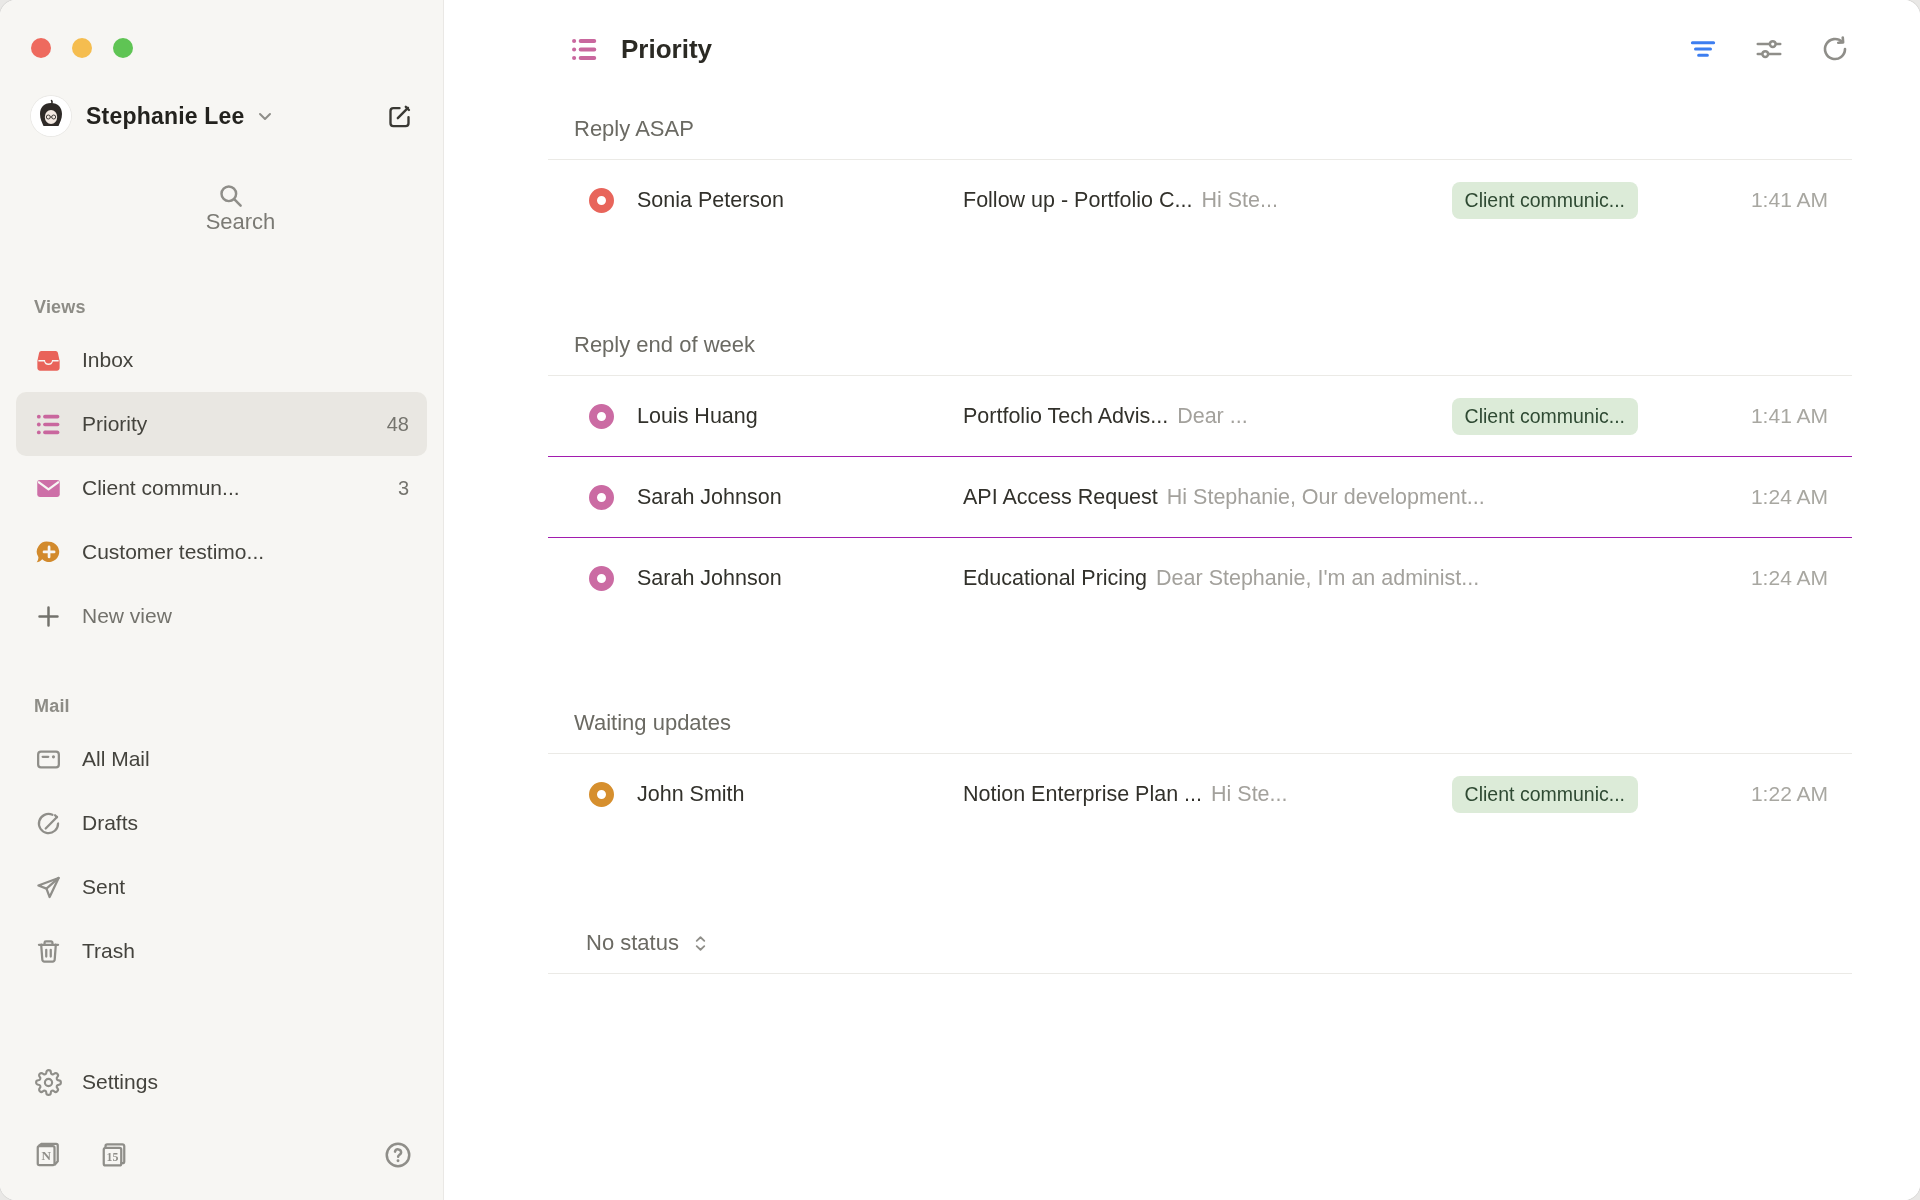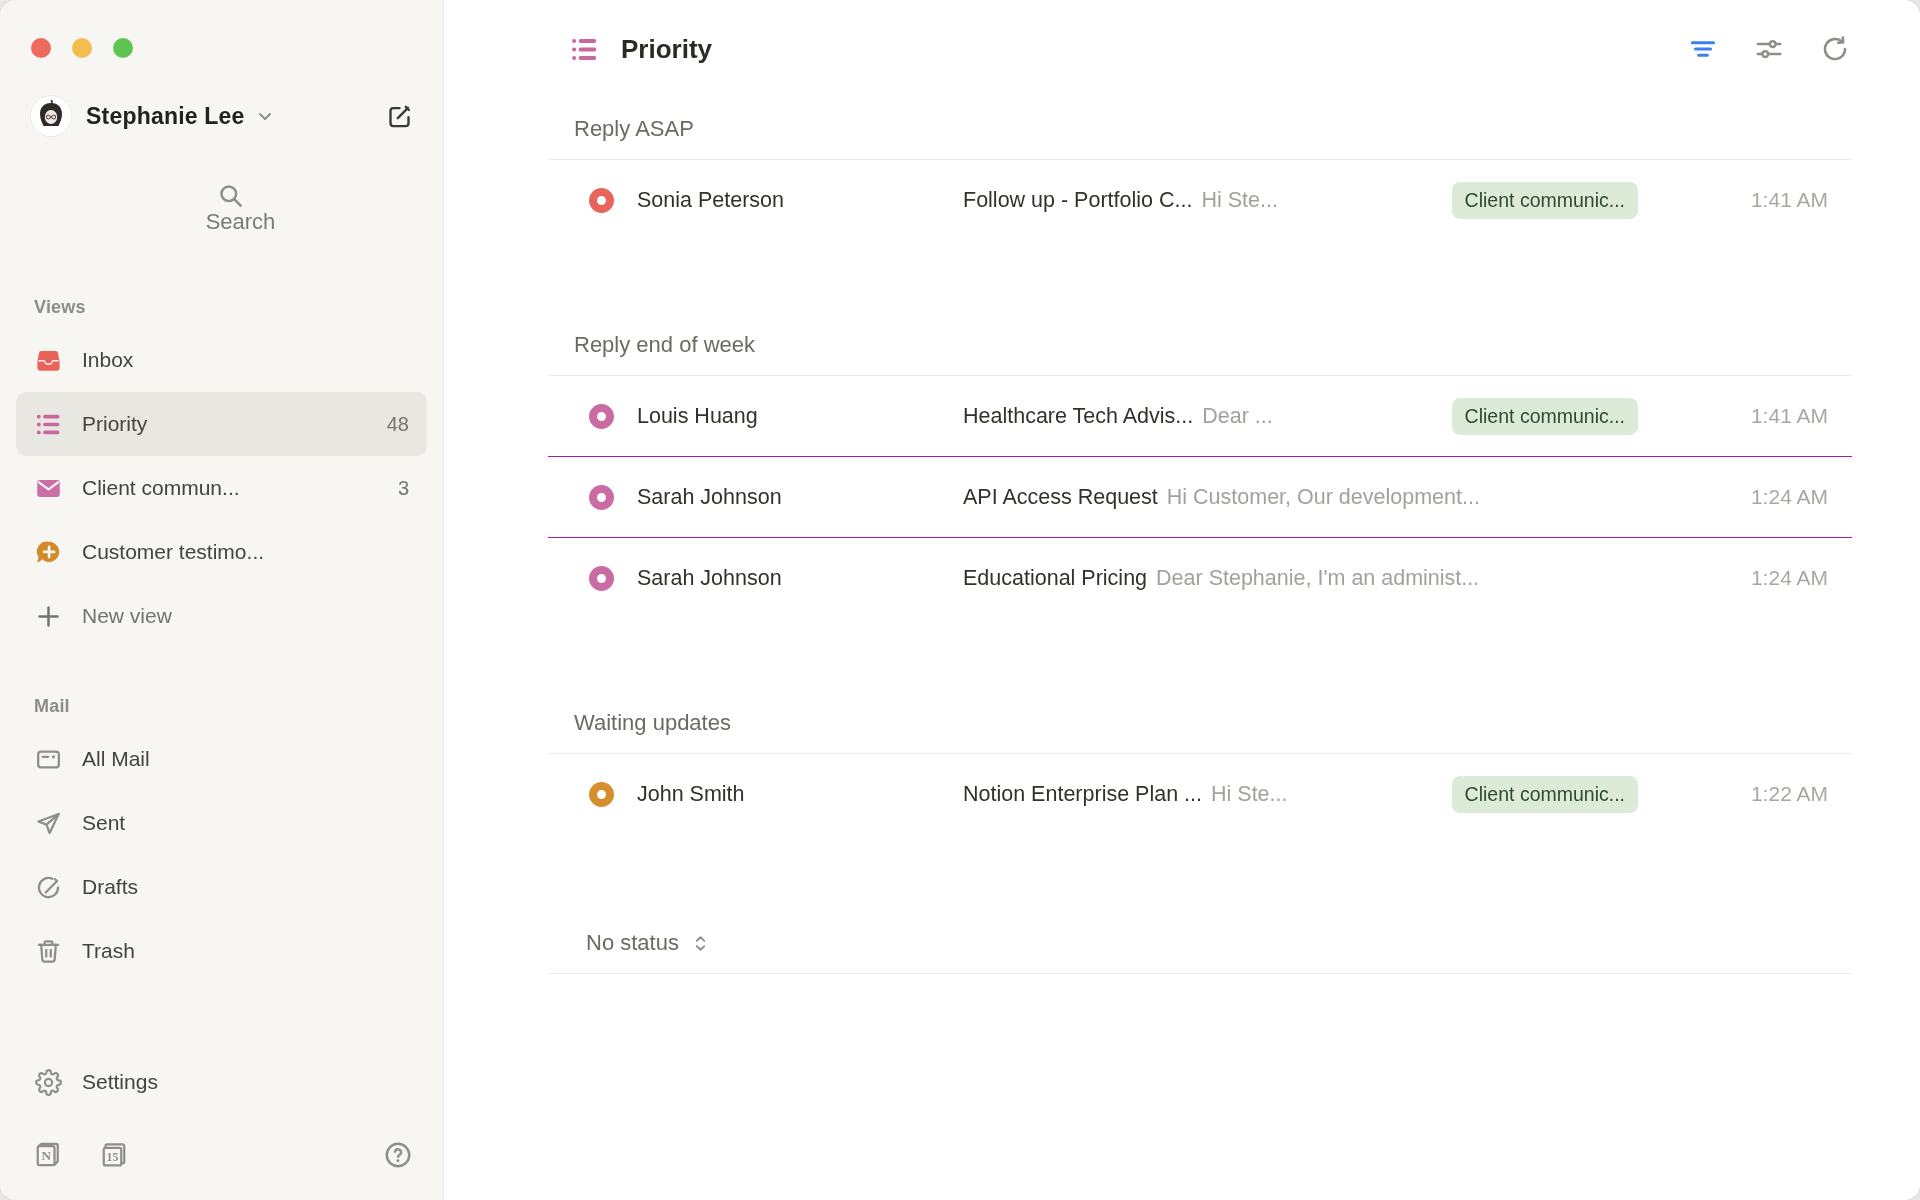--- a/index.html
+++ b/index.html
@@ -184,35 +184,35 @@
             <rect x="2.8" y="5" width="18.4" height="14" rx="2.5"></rect>
             <path d="M6.8 9.6h5"></path>
               <circle cx="16.4" cy="9.6" r="1.4" fill="#8f8e89" stroke="none"></circle>
           </svg>
         </span>
         <span class="label">All Mail</span>
       </div>
       <div class="nav-item">
         <span class="ic">
           <svg width="27" height="27" viewBox="0 0 24 24" fill="none" stroke="#8f8e89" stroke-width="2" stroke-linecap="round" stroke-linejoin="round">
-            <path d="M21 3.5L3 10.2l7.2 2.8L13 20.5z"></path>
-              <path d="M21 3.5L10.2 13"></path>
-          </svg>
-        </span>
-        <span class="label">Sent</span>
-      </div>
-      <div class="nav-item">
-        <span class="ic">
-          <svg width="27" height="27" viewBox="0 0 24 24" fill="none" stroke="#8f8e89" stroke-width="2" stroke-linecap="round" stroke-linejoin="round">
             <path d="M20.5 12a8.5 8.5 0 1 1-5-7.7"></path>
               <path d="M9.5 16.5L19.6 6.2"></path>
               <path d="M17.8 4.6l1.7 1.7"></path>
           </svg>
         </span>
         <span class="label">Drafts</span>
+      </div>
+      <div class="nav-item">
+        <span class="ic">
+          <svg width="27" height="27" viewBox="0 0 24 24" fill="none" stroke="#8f8e89" stroke-width="2" stroke-linecap="round" stroke-linejoin="round">
+            <path d="M21 3.5L3 10.2l7.2 2.8L13 20.5z"></path>
+              <path d="M21 3.5L10.2 13"></path>
+          </svg>
+        </span>
+        <span class="label">Sent</span>
       </div>
       <div class="nav-item">
         <span class="ic">
           <svg width="27" height="27" viewBox="0 0 24 24" fill="none" stroke="#8f8e89" stroke-width="2" stroke-linecap="round" stroke-linejoin="round">
             <path d="M3.5 6h17"></path>
               <path d="M8.5 6V4.2A1.2 1.2 0 0 1 9.7 3h4.6a1.2 1.2 0 0 1 1.2 1.2V6"></path>
             <path d="M5.5 6l1 13.2A1.8 1.8 0 0 0 8.3 21h7.4a1.8 1.8 0 0 0 1.8-1.8L18.5 6"></path>
             <path d="M10 10.5v6M14 10.5v6"></path>
           </svg>
         </span>
@@ -314,32 +314,32 @@
         </div>
       </section>
 
       <section class="section">
         <div class="section-title">Reply end of week</div>
         <div class="section-divider"></div>
         <div class="email-row">
           <span class="dot" style="border-color: rgb(203, 107, 163);"></span>
           <span class="sender">Louis Huang</span>
           <span class="mid">
-            <span class="subject">Healthcare Tech Advis...</span>
+            <span class="subject">Portfolio Tech Advis...</span>
             <span class="snippet">Dear ...</span>
             <span class="mail-label">Client communic...</span>
           </span>
           <span class="time">1:41 AM</span>
         </div>
         <div class="email-row">
           <span class="dot" style="border-color: rgb(203, 107, 163);"></span>
           <span class="sender">Sarah Johnson</span>
           <span class="mid">
             <span class="subject">API Access Request</span>
-            <span class="snippet">Hi Customer, Our development...</span>
+            <span class="snippet">Hi Stephanie, Our development...</span>
 
           </span>
           <span class="time">1:24 AM</span>
         </div>
         <div class="email-row">
           <span class="dot" style="border-color: rgb(203, 107, 163);"></span>
           <span class="sender">Sarah Johnson</span>
           <span class="mid">
             <span class="subject">Educational Pricing</span>
             <span class="snippet">Dear Stephanie, I'm an administ...</span>

